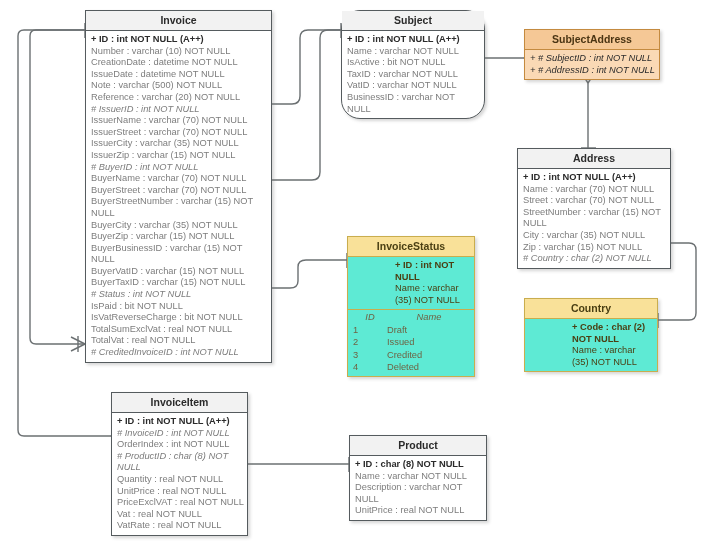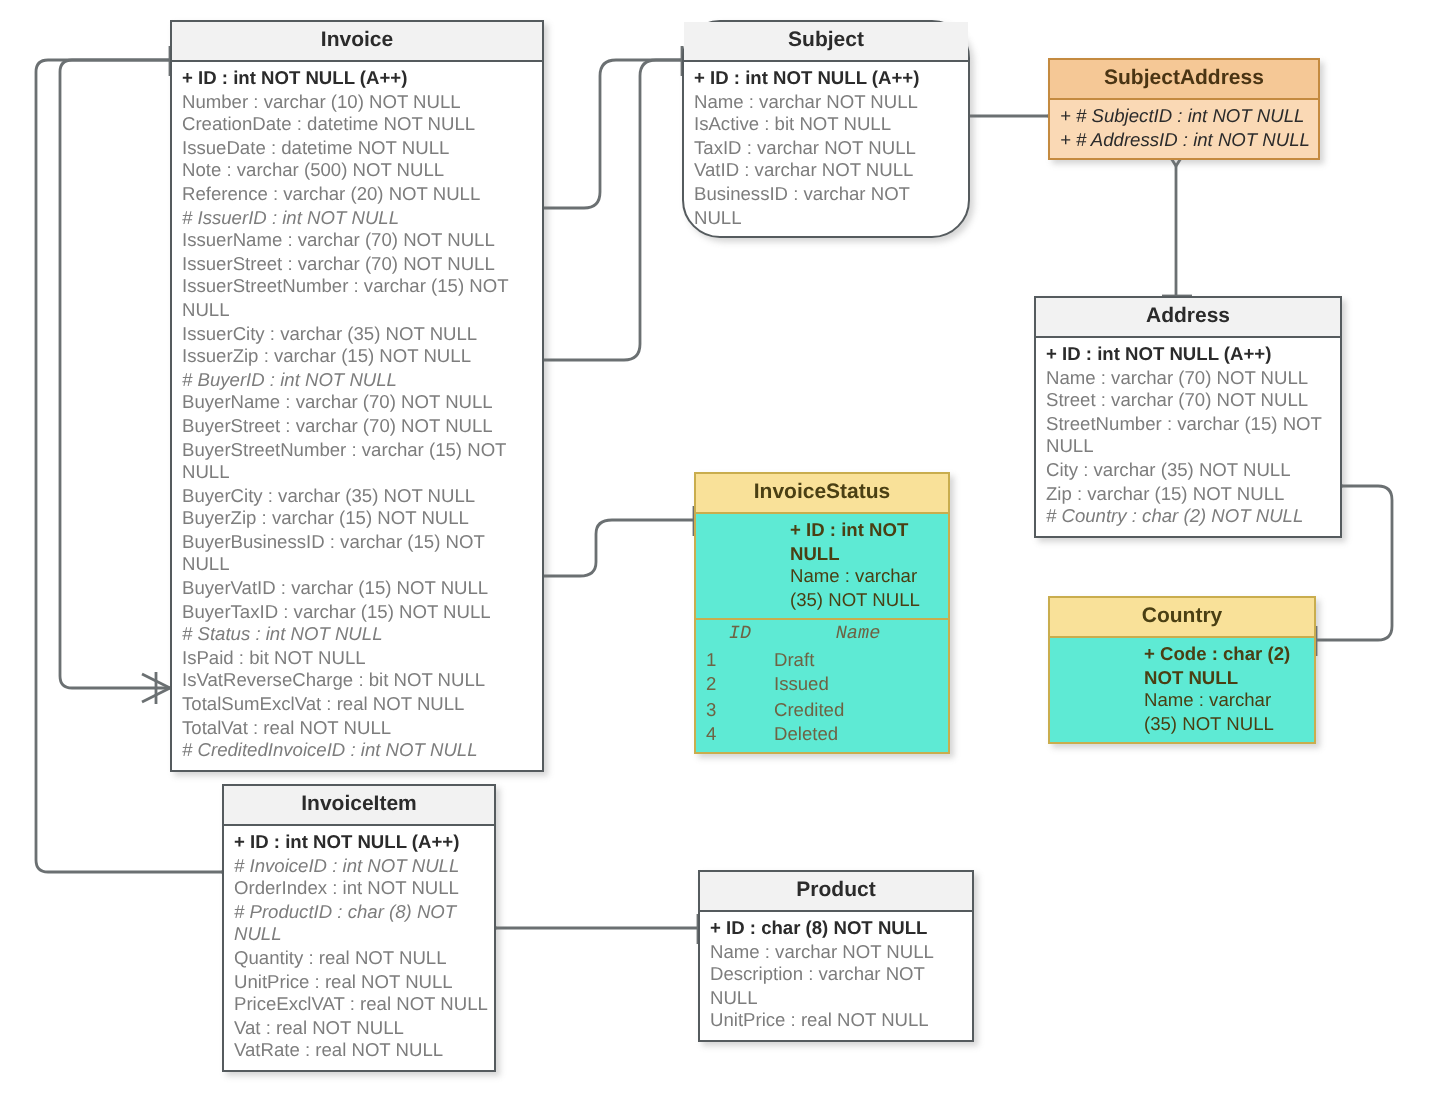--- a/index.html
+++ b/index.html
@@ -104,21 +104,20 @@
   }
   .datagrid .drow {
     display: flex;
     font-size: 9.3px;
     line-height: 12.4px;
     color: #6e6344;
   }
   .datagrid .drow.head {
     font-style: italic;
     color: #6e6344;
-    font-family: Liberation Mono, monospace;
   }
   .datagrid .c-id { width: 34px; flex: 0 0 34px; }
   .datagrid .c-name { flex: 1 1 auto; }
   .datagrid .drow.head .c-id { text-align: center; }
   .datagrid .drow.head .c-name { text-align: center; }
 </style>
 </head>
 <body>
 
 <div id="canvas">
@@ -225,21 +224,20 @@
     <div class="body">
       <div class="attr pk">+ ID : int NOT NULL  (A++)</div>
       <div class="attr">Number : varchar (10)  NOT NULL</div>
       <div class="attr">CreationDate : datetime NOT NULL</div>
       <div class="attr">IssueDate : datetime NOT NULL</div>
       <div class="attr">Note : varchar (500)  NOT NULL</div>
       <div class="attr">Reference : varchar (20)  NOT NULL</div>
       <div class="attr fk"># IssuerID : int NOT NULL</div>
       <div class="attr">IssuerName : varchar (70)  NOT NULL</div>
       <div class="attr">IssuerStreet : varchar (70)  NOT NULL</div>
-      <div class="attr">IssuerStreetNumber : varchar (15)  NOT NULL</div>
       <div class="attr">IssuerCity : varchar (35)  NOT NULL</div>
       <div class="attr">IssuerZip : varchar (15)  NOT NULL</div>
       <div class="attr fk"># BuyerID : int NOT NULL</div>
       <div class="attr">BuyerName : varchar (70)  NOT NULL</div>
       <div class="attr">BuyerStreet : varchar (70)  NOT NULL</div>
       <div class="attr">BuyerStreetNumber : varchar (15)  NOT NULL</div>
       <div class="attr">BuyerCity : varchar (35)  NOT NULL</div>
       <div class="attr">BuyerZip : varchar (15)  NOT NULL</div>
       <div class="attr">BuyerBusinessID : varchar (15)  NOT NULL</div>
       <div class="attr">BuyerVatID : varchar (15)  NOT NULL</div>

